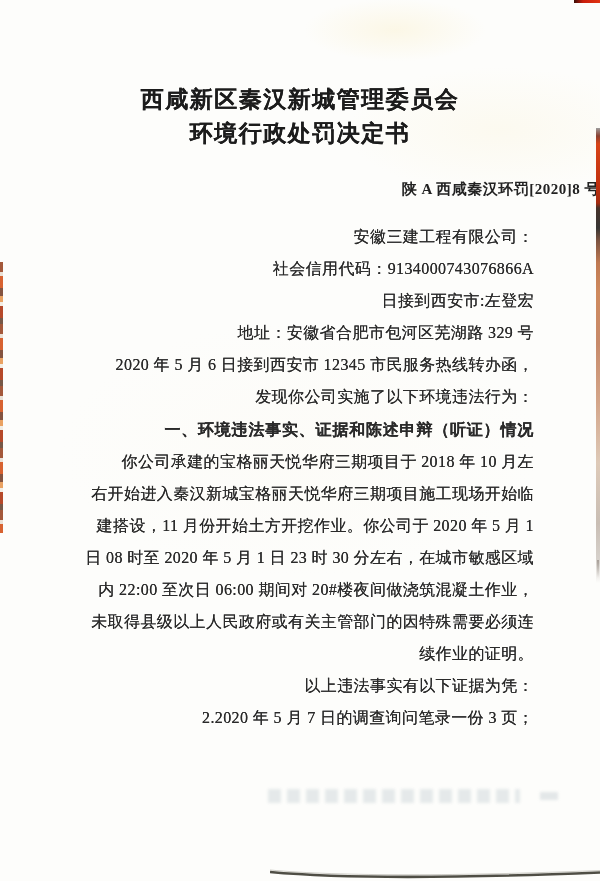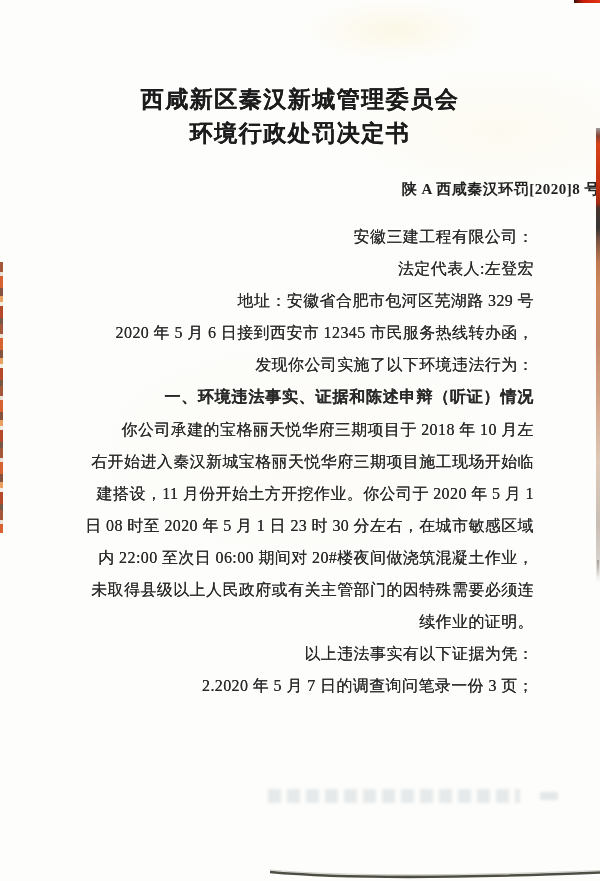--- a/index.html
+++ b/index.html
@@ -106,21 +106,22 @@
 
   <div class="doc-title">
     <div>西咸新区秦汉新城管理委员会</div>
     <div>环境行政处罚决定书</div>
   </div>
 
   <div class="doc-number">陕 A 西咸秦汉环罚[2020]8 号</div>
 
   <div class="doc-body">
     <div class="line">安徽三建工程有限公司：</div>
-    <div class="line">法定代表人:左登宏</div>
+    <div class="line">社会信用代码：9134000743076866A</div>
+    <div class="line">日接到西安市:左登宏</div>
     <div class="line">地址：安徽省合肥市包河区芜湖路 329 号</div>
 
     <div class="line indent">2020 年 5 月 6 日接到西安市 12345 市民服务热线转办函，</div>
     <div class="line">发现你公司实施了以下环境违法行为：</div>
 
     <div class="line indent bold">一、环境违法事实、证据和陈述申辩（听证）情况</div>
 
     <div class="line indent">你公司承建的宝格丽天悦华府三期项目于 2018 年 10 月左</div>
     <div class="line">右开始进入秦汉新城宝格丽天悦华府三期项目施工现场开始临</div>
     <div class="line">建搭设，11 月份开始土方开挖作业。你公司于 2020 年 5 月 1</div>

